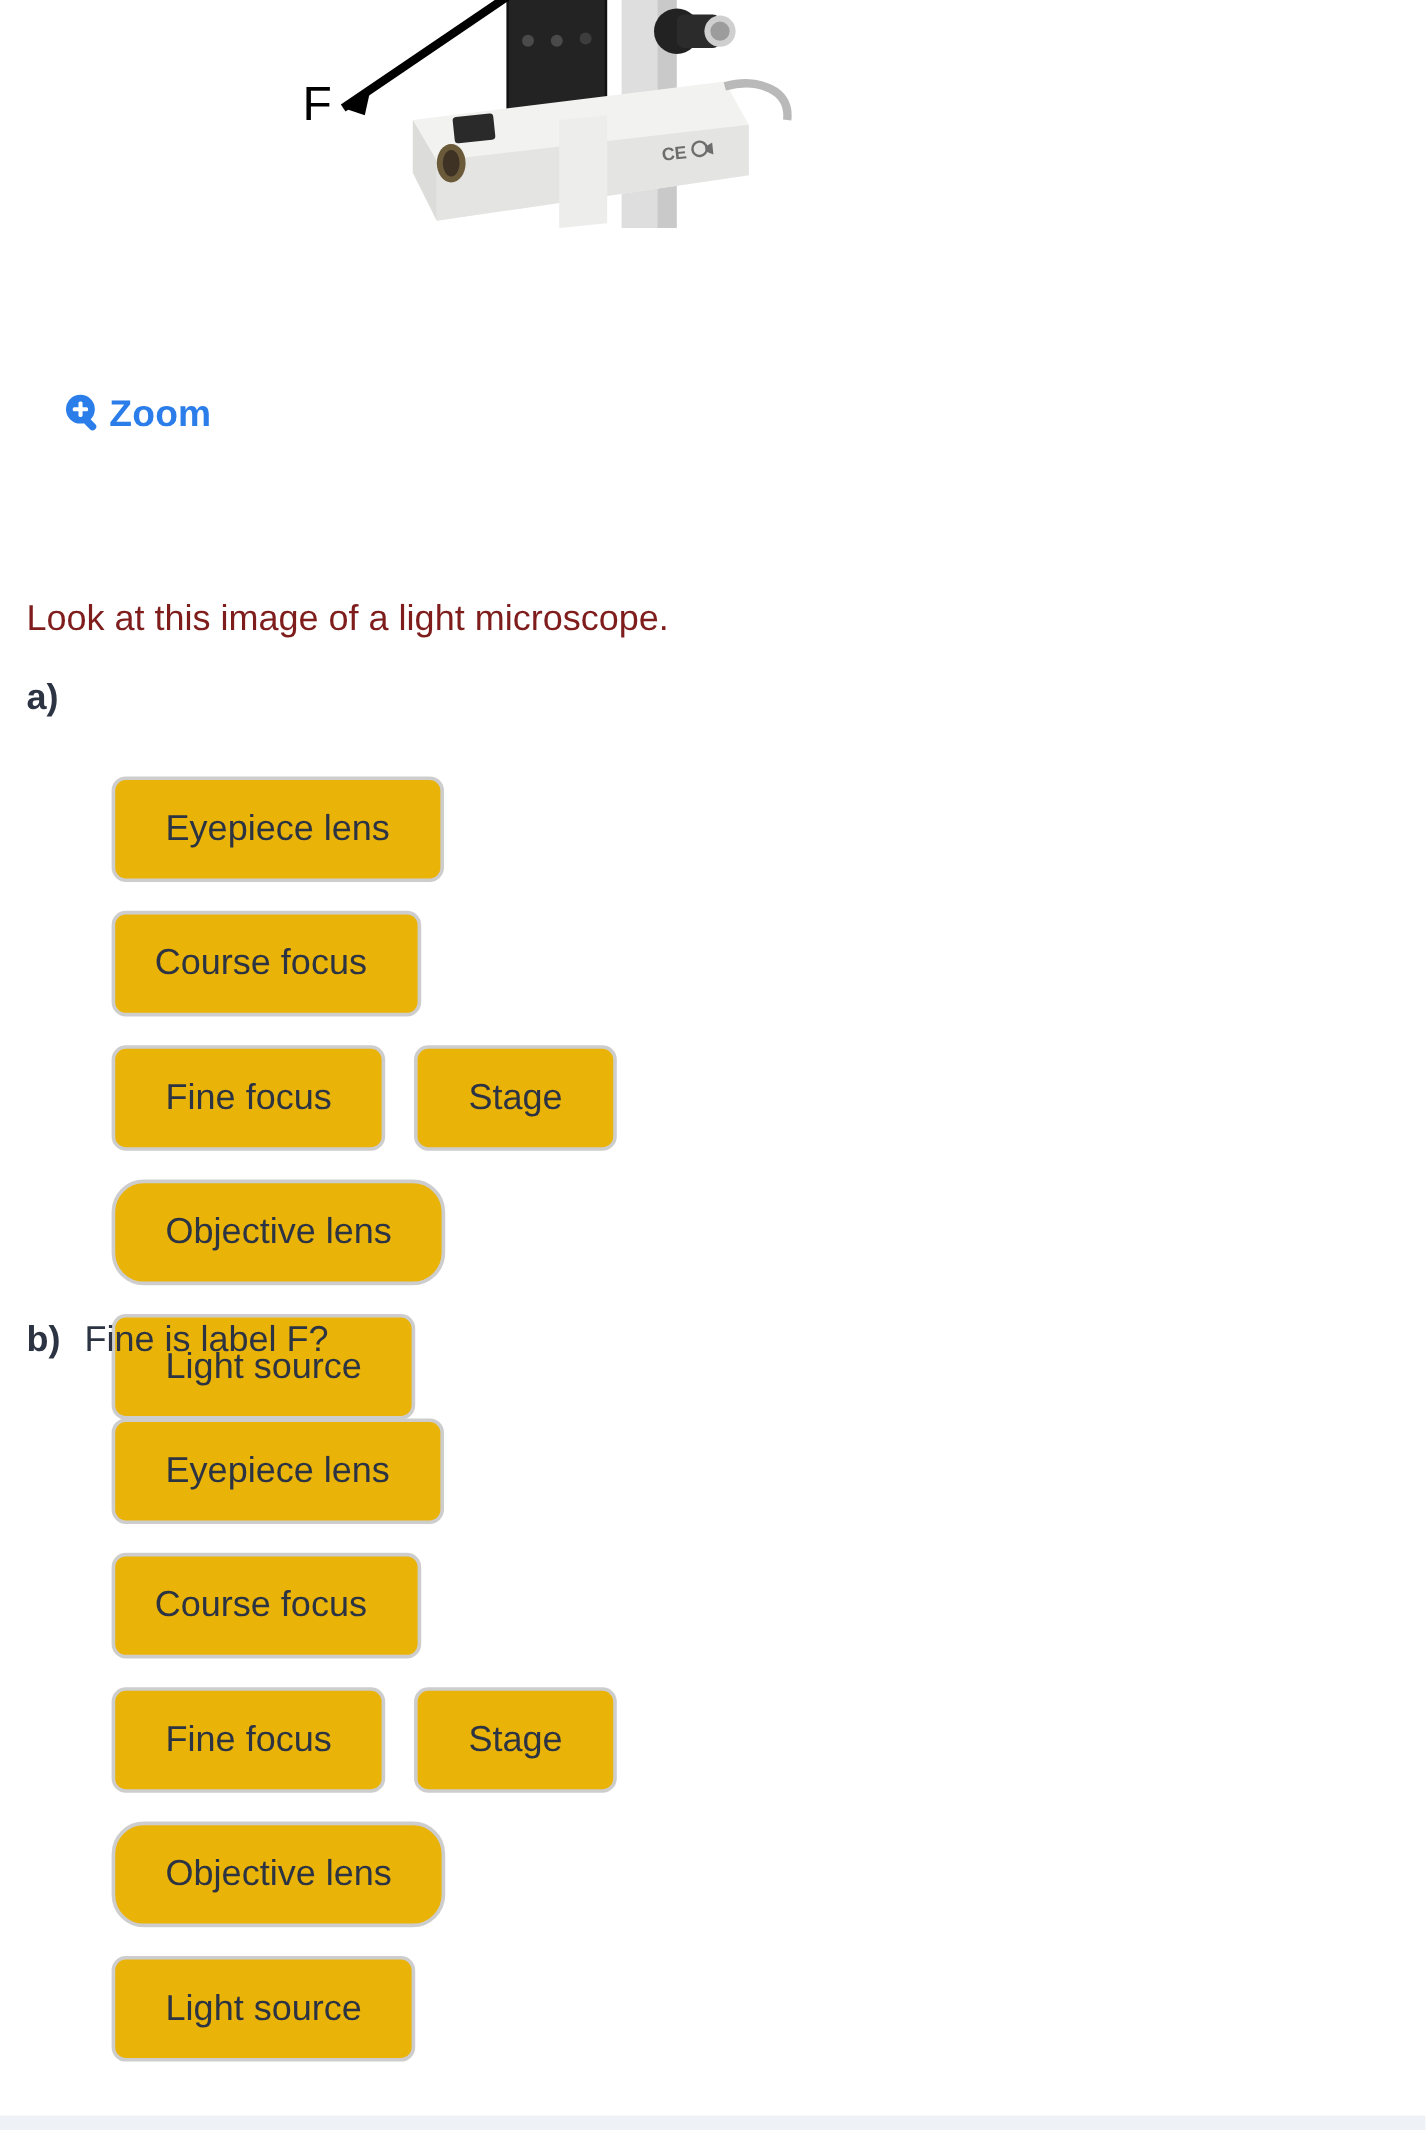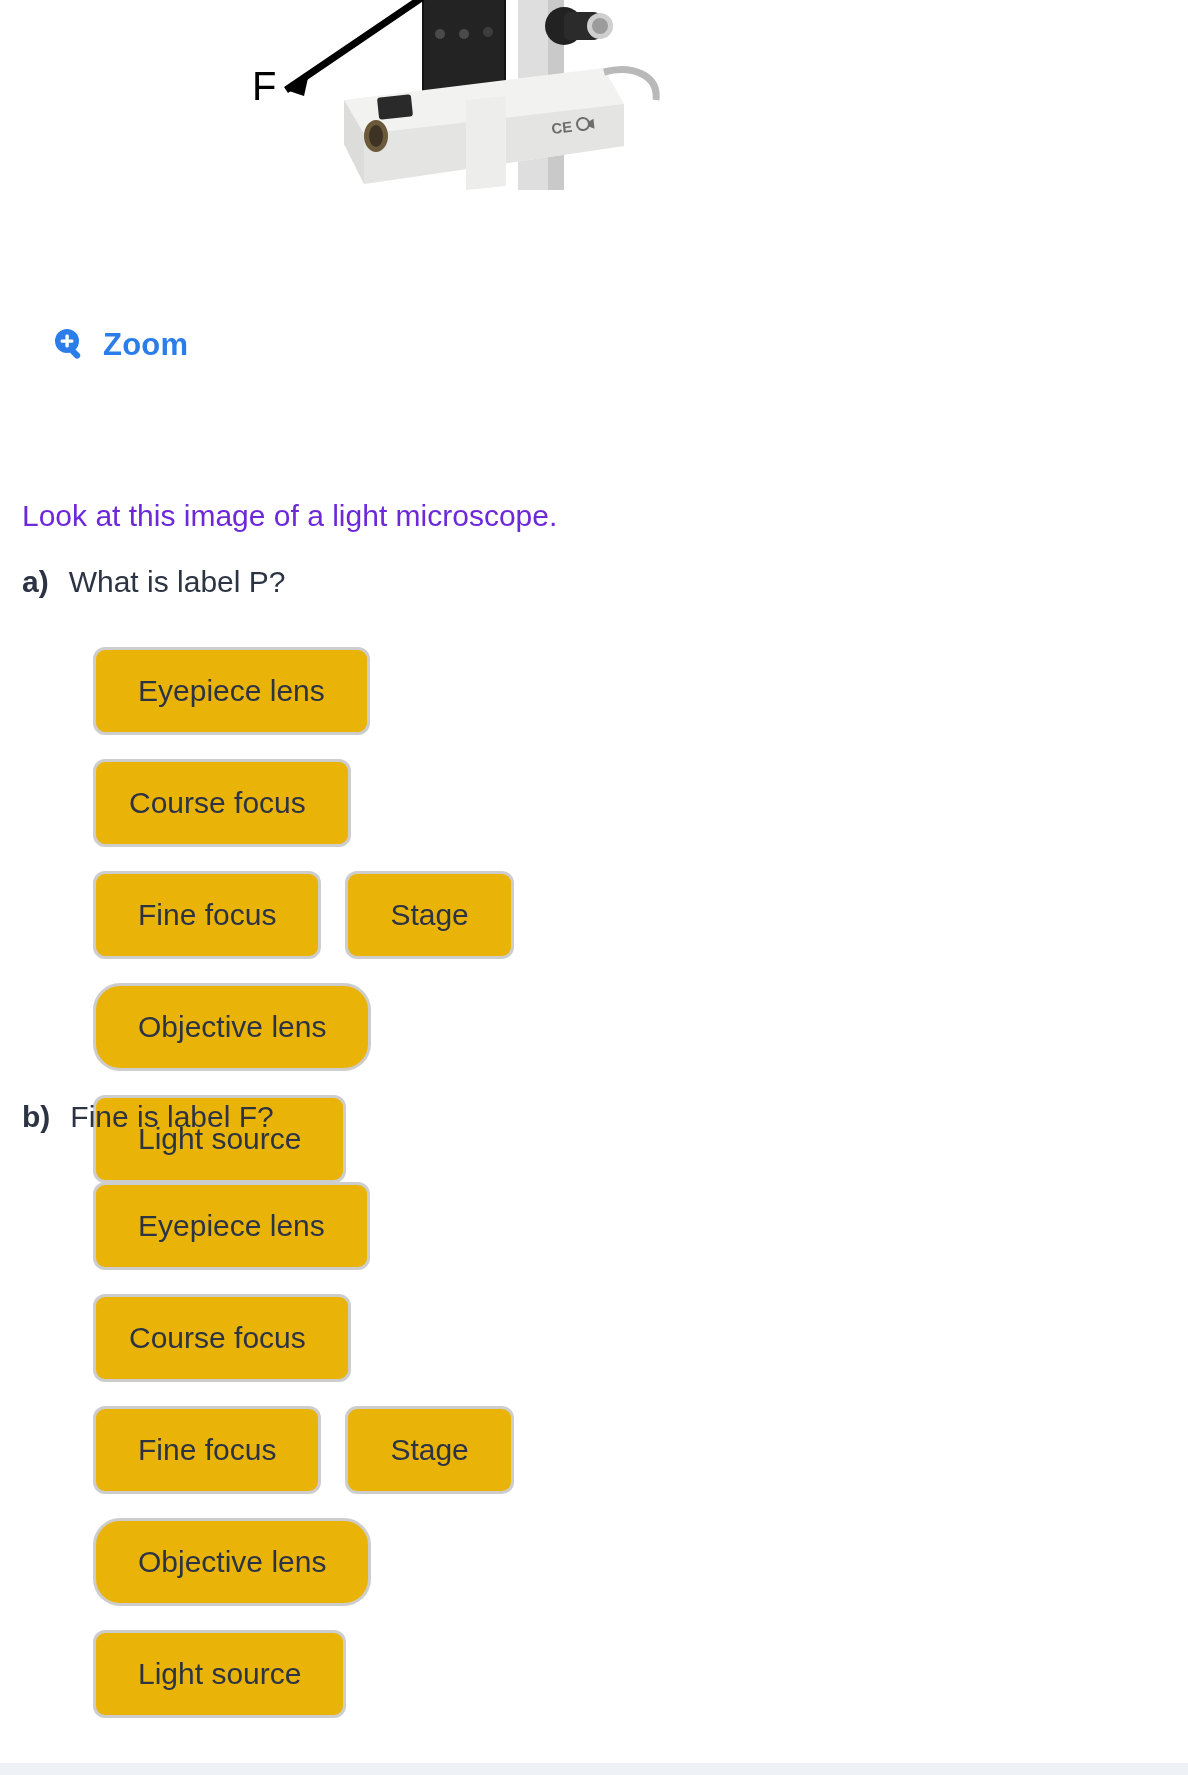--- a/index.html
+++ b/index.html
@@ -41,21 +41,21 @@
     top: -196px;
   }
 
   
   .zoom-link {
     position: absolute;
     left: 53px;
     top: 327px;
     display: flex;
     align-items: center;
-    gap: 16px;
+    gap: 4px;
     text-decoration: none;
     cursor: pointer;
   }
   .zoom-icon {
     width: 34px;
     height: 34px;
     display: block;
   }
   .zoom-label {
     font-size: 31px;
@@ -65,21 +65,21 @@
     line-height: 1;
   }
 
   
   .intro {
     position: absolute;
     left: 22px;
     top: 466px;
     font-size: 30px;
     line-height: 1.35;
-    color: #6d28d9;
+    color: #7f1d1d;
     white-space: nowrap;
   }
 
   .q-block { position: absolute; left: 22px; }
   .q-block.a { top: 562px; }
   .q-block.b { top: 1097px; }
 
   .q-head {
     display: flex;
     align-items: baseline;
@@ -217,21 +217,20 @@
       </svg>
     </span>
     <span class="zoom-label">Zoom</span>
   </a>
 
   <p class="intro">Look at this image of a light microscope.</p>
 
   <div class="q-block a">
     <div class="q-head">
       <span class="q-marker">a)</span>
-      <span class="q-text">What is label P?</span>
     </div>
     <div class="options">
       <button class="option-btn opt-0">Eyepiece lens</button>
       <button class="option-btn opt-1">Course focus</button>
       <button class="option-btn opt-2">Fine focus</button>
       <button class="option-btn opt-3">Stage</button>
       <button class="option-btn opt-4">Objective lens</button>
       <button class="option-btn opt-5">Light source</button>
     </div>
   </div>

